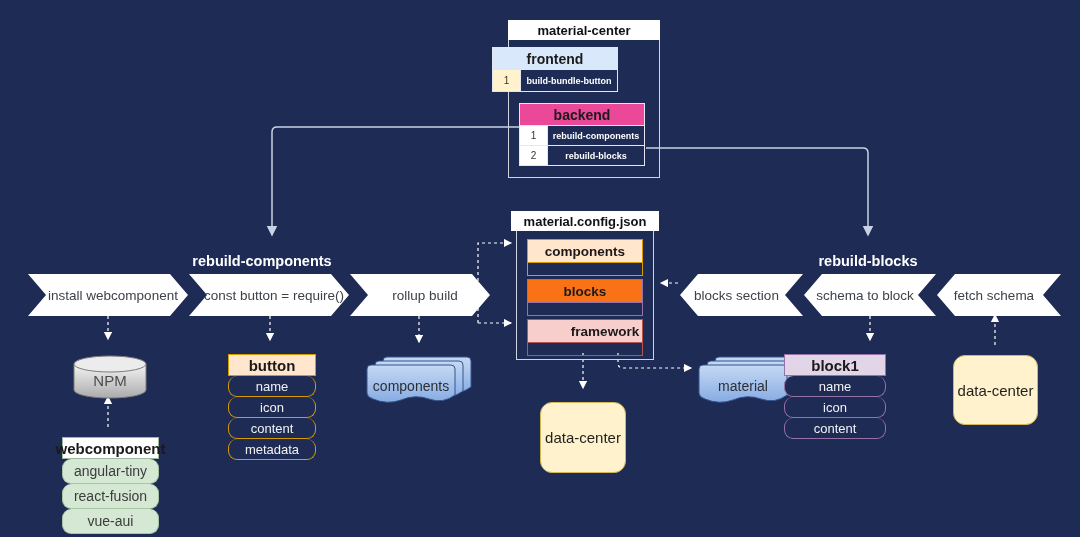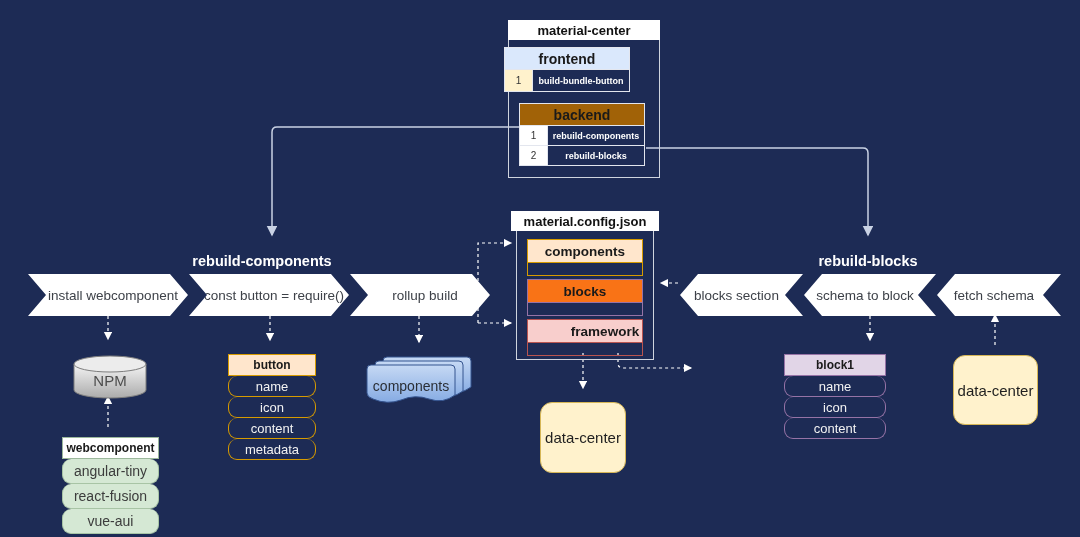--- a/index.html
+++ b/index.html
@@ -28,21 +28,21 @@
   
   .chev{height:42px;background:#ffffff;color:#3d4148;font-size:13.5px;
         display:flex;align-items:center;justify-content:center;box-sizing:border-box;}
   .chev.r{clip-path:polygon(0% 0%,calc(100% - 18px) 0%,100% 50%,calc(100% - 18px) 100%,0% 100%,18px 50%);padding-left:10px;}
   .chev.l{clip-path:polygon(100% 0%,18px 0%,0% 50%,18px 100%,100% 100%,calc(100% - 18px) 50%);padding-right:10px;}
 
   .flowlbl{color:#ffffff;font-weight:bold;font-size:14.5px;text-align:center;}
 
   
   .atable{box-sizing:border-box;}
-  .atable .ahdr{font-weight:bold;font-size:12px;color:#1a1a1a;display:flex;align-items:center;justify-content:center;box-sizing:border-box;}
+  .atable .ahdr{font-weight:bold;font-size:15px;color:#1a1a1a;display:flex;align-items:center;justify-content:center;box-sizing:border-box;}
   .atable .arow{display:flex;align-items:center;justify-content:center;box-sizing:border-box;font-size:13px;border-radius:9px;}
   .arow.dark{background:#1d2b55;color:#f2f2f2;}
   .arow.green{background:#d5e8d4;color:#3c3c3c;font-size:14px;}
 
   .note{background:#fff2cc;border:1px solid #d6b656;border-radius:12px;color:#1f1f1f;
         font-weight:normal;font-size:15px;display:flex;align-items:center;justify-content:center;}
 
   .stacklbl{position:absolute;text-align:center;font-size:14px;color:#2b2f36;z-index:3;}
 </style>
 </head>
@@ -90,30 +90,30 @@
     <path d="M995 345 V315" fill="none" stroke="#fff" stroke-width="1.2" stroke-dasharray="3 3" marker-end="url(#aw)"></path>
 
     <path d="M583 353 V388" fill="none" stroke="#fff" stroke-width="1.2" stroke-dasharray="3 3" marker-end="url(#aw)"></path>
 
     <path d="M618 353 V363 Q618 368 623 368 H691" fill="none" stroke="#fff" stroke-width="1.2" stroke-dasharray="3 3" marker-end="url(#aw)"></path>
   </svg>
 
   <div class="node frame" style="left:508px;top:12px;width:152px;height:158px;"></div>
   <div class="node titlebar" style="left:508px;top:12px;width:152px;height:20px;">material-center</div>
 
-  <div class="node mtable" style="left:504px;top:39px;width:126px;">
+  <div class="node mtable" style="left:492px;top:39px;width:126px;">
     <div class="hdr" style="height:23px;background:#dae8fc;border:1px solid #e3e6ee;">frontend</div>
     <div class="mrow" style="height:22px;">
       <div class="num" style="background:#fff2cc;">1</div>
       <div class="val">build-bundle-button</div>
     </div>
   </div>
 
   <div class="node mtable" style="left:519px;top:95px;width:126px;">
-    <div class="hdr" style="height:23px;background:#a16207;border:1px solid #e3e6ee;">backend</div>
+    <div class="hdr" style="height:23px;background:#ec4899;border:1px solid #e3e6ee;">backend</div>
     <div class="mrow" style="height:20px;">
       <div class="num">1</div>
       <div class="val">rebuild-components</div>
     </div>
     <div class="mrow" style="height:20px;">
       <div class="num">2</div>
       <div class="val">rebuild-blocks</div>
     </div>
   </div>
 
@@ -177,20 +177,34 @@
         </g>
       <g transform="translate(1,8)">
           <path d="M4 1 H84 Q88 1 88 5 V31 Q76 40 62 35 Q48 30 34 36 Q20 41 6 35 Q0 33 0 29 V5 Q0 1 4 1 Z" fill="url(#gdoc)" stroke="#35548f"></path>
         </g>
     </svg>
     <span class="stacklbl" style="left:1px;top:22px;width:88px;">components</span>
   </div>
 
   <div class="node note" style="left:540px;top:394px;width:86px;height:71px;">data-center</div>
 
+  <div class="node" style="left:698px;top:348px;width:106px;height:50px;">
+    <svg width="106" height="50">
+      <g transform="translate(17,0)">
+          <path d="M4 1 H84 Q88 1 88 5 V31 Q76 40 62 35 Q48 30 34 36 Q20 41 6 35 Q0 33 0 29 V5 Q0 1 4 1 Z" fill="url(#gdoc)" stroke="#35548f"></path>
+        </g>
+      <g transform="translate(9,4)">
+          <path d="M4 1 H84 Q88 1 88 5 V31 Q76 40 62 35 Q48 30 34 36 Q20 41 6 35 Q0 33 0 29 V5 Q0 1 4 1 Z" fill="url(#gdoc)" stroke="#35548f"></path>
+        </g>
+      <g transform="translate(1,8)">
+          <path d="M4 1 H84 Q88 1 88 5 V31 Q76 40 62 35 Q48 30 34 36 Q20 41 6 35 Q0 33 0 29 V5 Q0 1 4 1 Z" fill="url(#gdoc)" stroke="#35548f"></path>
+        </g>
+    </svg>
+    <span class="stacklbl" style="left:1px;top:22px;width:88px;">material</span>
+  </div>
 
   <div class="node atable" style="left:784px;top:346px;width:102px;">
     <div class="ahdr" style="height:22px;background:#e1d5e7;border:1px solid #9673a6;">block1</div>
     <div class="arow dark" style="height:21px;border:1px solid #9673a6;border-top:none;">name</div>
     <div class="arow dark" style="height:21px;border:1px solid #9673a6;border-top:none;">icon</div>
     <div class="arow dark" style="height:21px;border:1px solid #9673a6;border-top:none;">content</div>
   </div>
 
   <div class="node note" style="left:953px;top:347px;width:85px;height:70px;">data-center</div>
 

